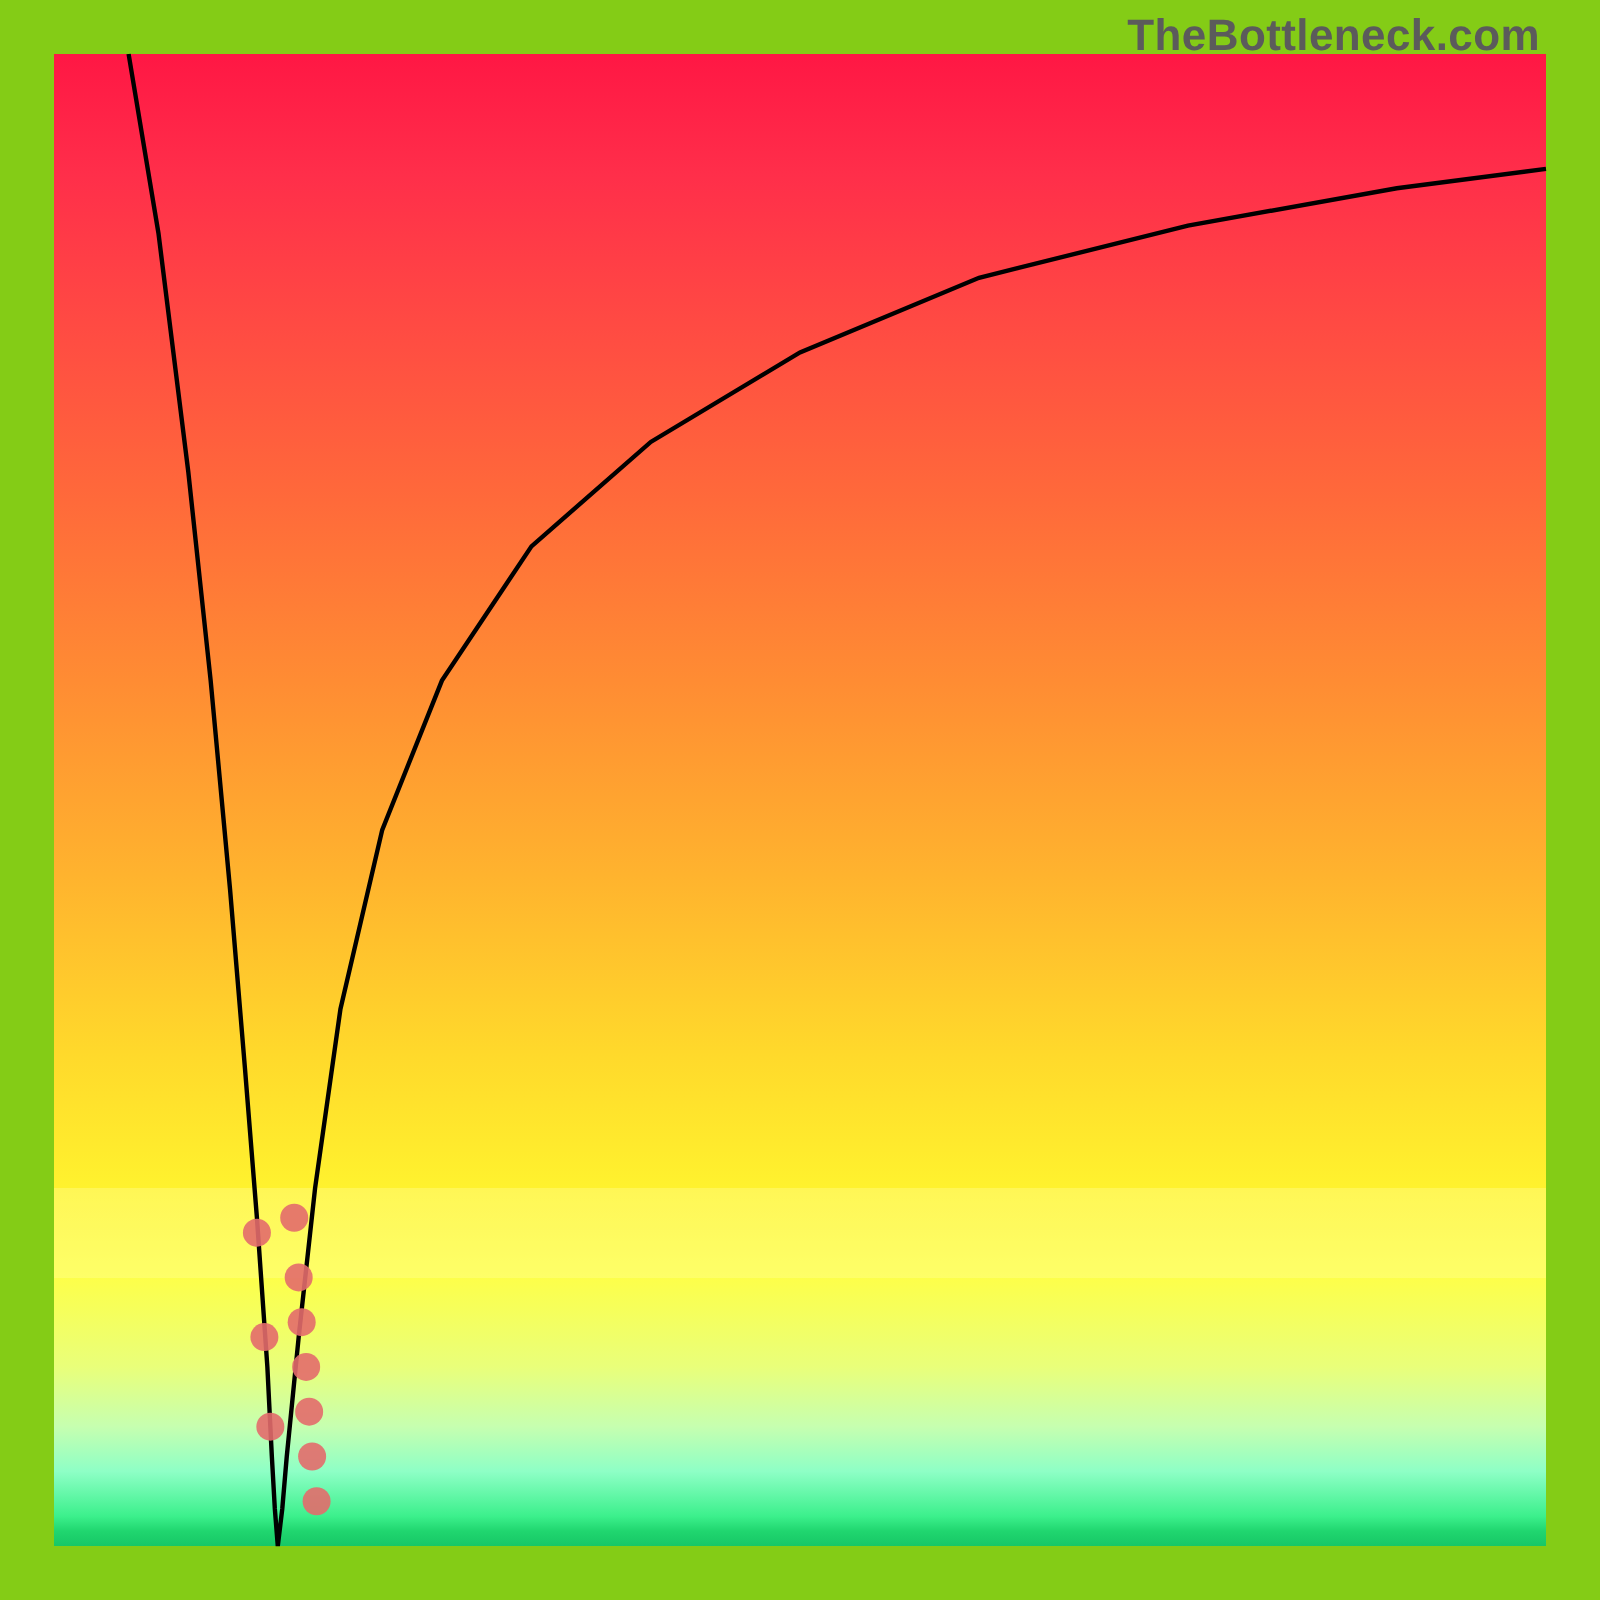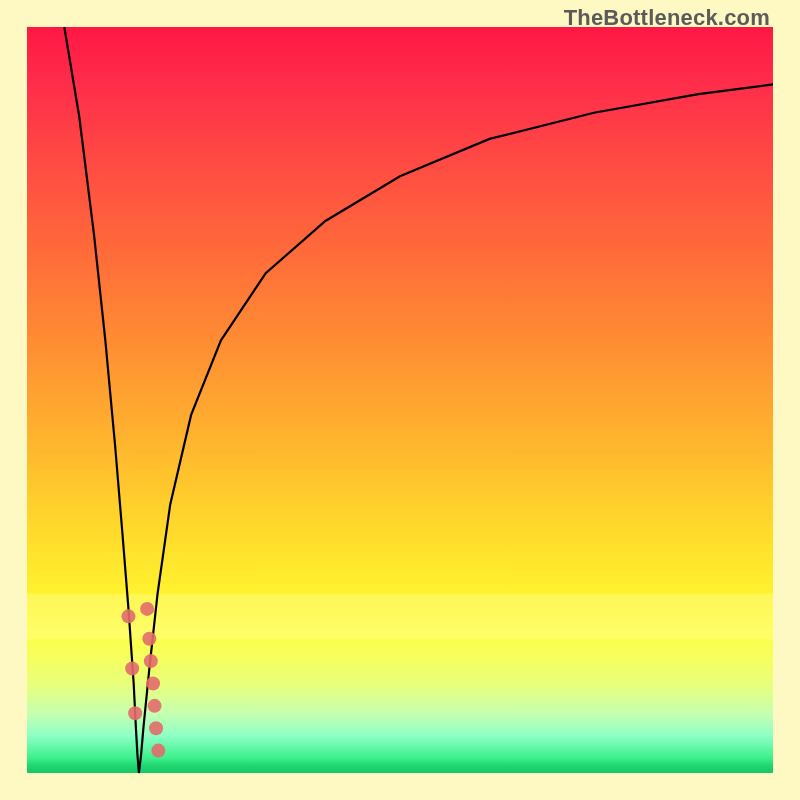--- a/index.html
+++ b/index.html
@@ -8,21 +8,21 @@
     width: 800px;
     height: 800px;
     overflow: hidden;
     background: #000;
     font-family: Arial, Helvetica, sans-serif;
   }
   .stage {
     position: relative;
     width: 800px;
     height: 800px;
-    background: #fef9c3;
+    background: #84cc16;
   }
   .plot-area {
     position: absolute;
     left: 27px;
     top: 27px;
     width: 746px;
     height: 746px;
     background: linear-gradient(
       to bottom,
       #ff1744 0%,

